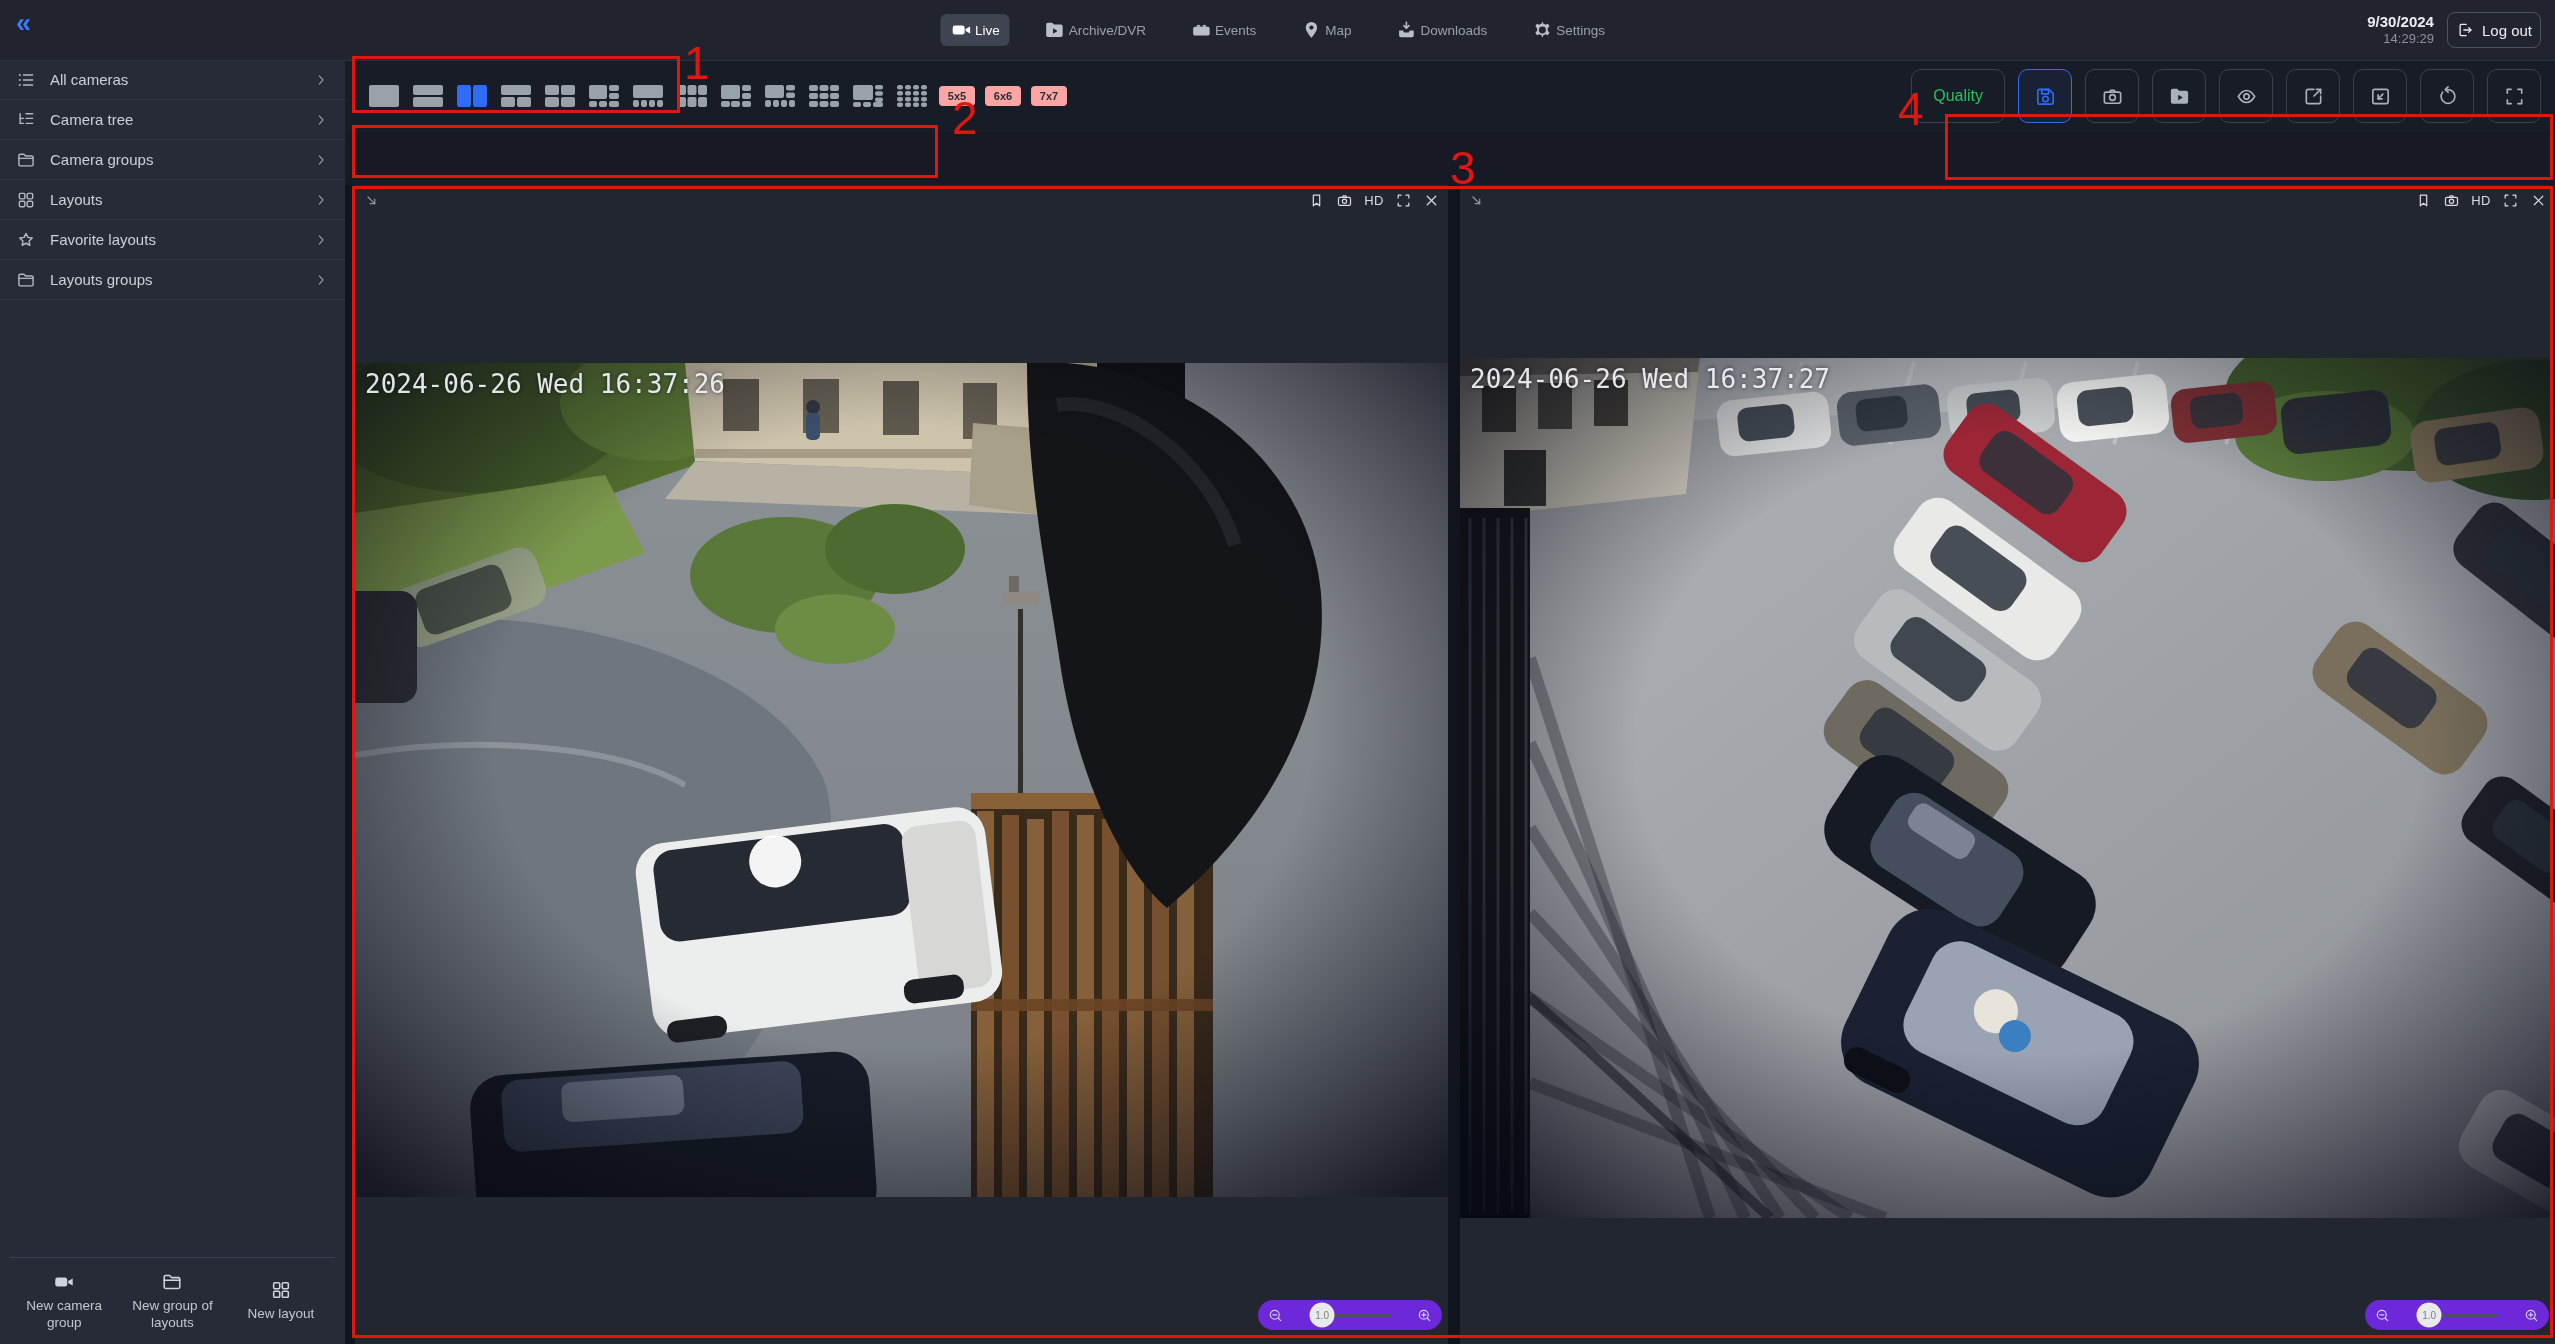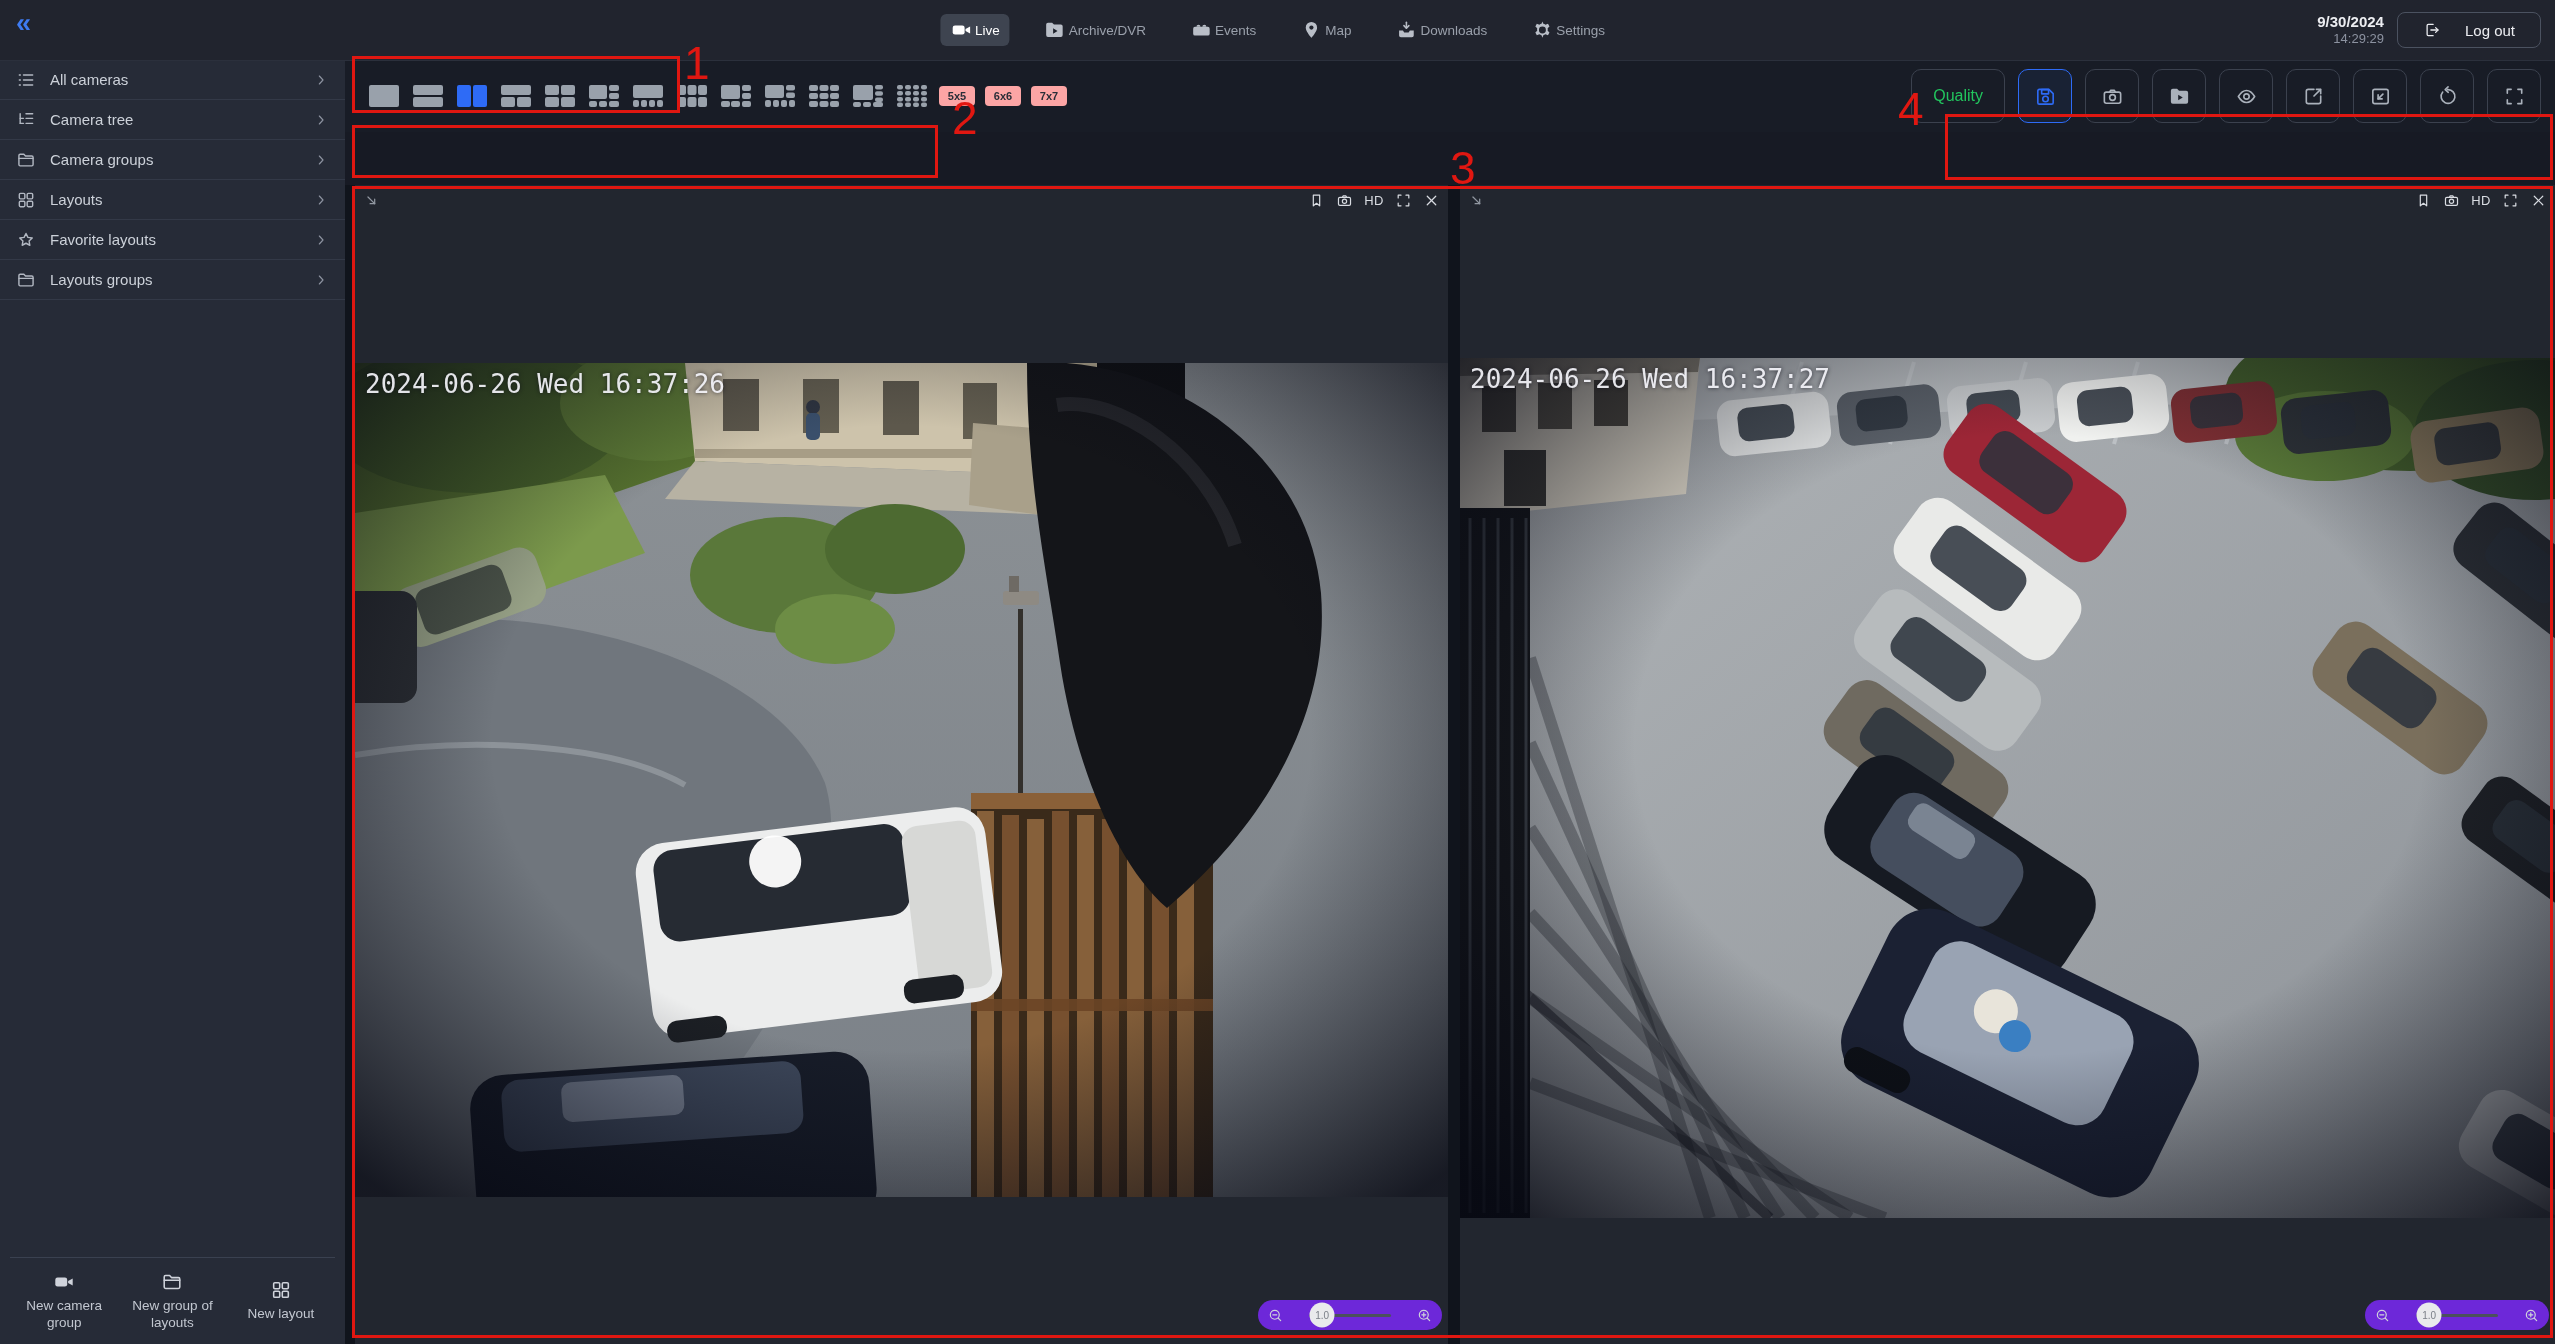--- a/index.html
+++ b/index.html
@@ -18,22 +18,22 @@
   .nav-item{display:flex;flex-direction:row;align-items:center;gap:3px;color:#9aa0ab;
             padding:5px 10px;border-radius:6px;cursor:pointer}
   .nav-item .nicon{width:22px;height:22px;color:#b9bec7}
   .nav-item .nlabel{font-size:13.5px;white-space:nowrap}
   .nav-item.active{background:#3e4450;color:#fff}
   .nav-item.active .nicon{color:#fff}
   .topbar-right{position:absolute;right:14px;top:0;height:60px;display:flex;align-items:center;gap:13px}
   .datetime{text-align:right;line-height:1.25}
   .date{font-size:15px;font-weight:bold;color:#ecedf1}
   .time{font-size:13px;color:#8c92a0}
-  .logout{display:flex;align-items:center;gap:24px;border:1px solid #4b5260;border-radius:8px;
-          padding:8px 25px;color:#ecedf1;font-size:15px;cursor:pointer}
+  .logout{display:flex;align-items:center;gap:8px;border:1px solid #4b5260;border-radius:8px;
+          padding:8px 8px;color:#ecedf1;font-size:15px;cursor:pointer}
   .logout .ic{width:18px;height:18px}
 
   
   .sidebar{position:absolute;left:0;top:60px;width:345px;bottom:0;background:#262b37}
   .side-item{height:39px;display:flex;align-items:center;gap:14px;padding:0 16px;
              border-bottom:1px solid #333947;color:#ccd1d9;font-size:15px;cursor:pointer}
   .side-item .sicon{width:20px;height:20px;color:#b2b8c2;flex:none}
   .side-item .chev{margin-left:auto;width:16px;height:16px;color:#8d93a0;flex:none}
   .side-footer{position:absolute;left:10px;right:10px;bottom:0;height:86px;
                border-top:1px solid #3a4150;display:flex}

